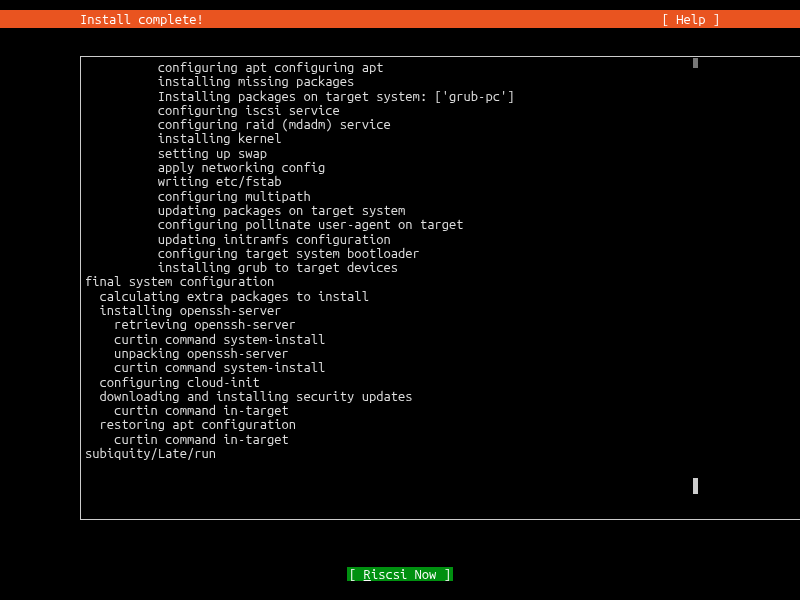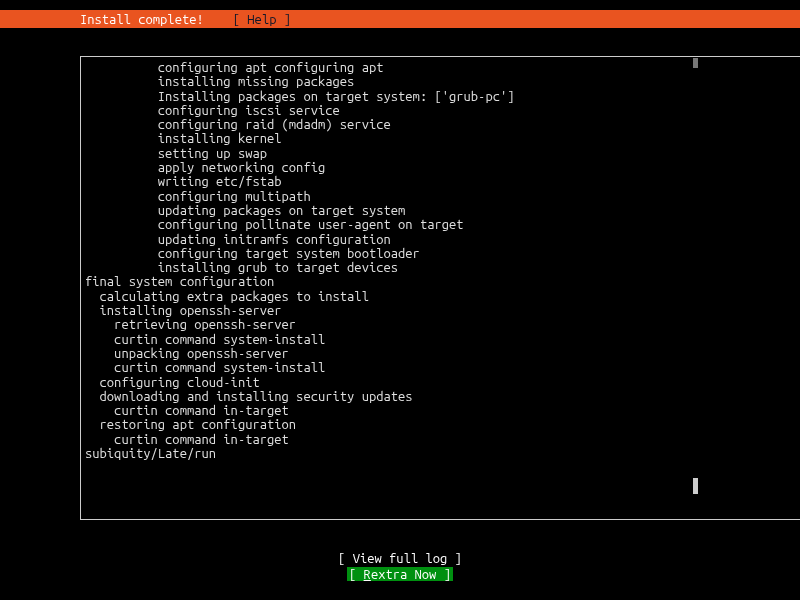--- a/index.html
+++ b/index.html
@@ -15,28 +15,29 @@
   }
   .topbar {
     position: absolute;
     top: 10px;
     left: 0;
     width: 800px;
     height: 18px;
     background: #e95420;
     display: flex;
     align-items: center;
+    justify-content: space-between;
     padding: 8px 10px;
   }
   .topbar-title {
     color: #fff;
     padding-left: 70px;
   }
   .topbar-help {
-    color: #0f172a;
+    color: #ffffff;
     padding-right: 70px;
     margin-left: 29px;
   }
   .log-box {
     position: absolute;
     top: 56px;
     left: 80px;
     width: 724px;
     height: 464px;
     border: 1px solid #ccc;
@@ -120,20 +121,17 @@
   restoring apt configuration
     curtin command in-target
 subiquity/Late/run</div>
 
 <div class="scrollbar">
   <div class="scroll-track-top"></div>
   <div class="scroll-thumb"></div>
 </div>
 
 <div class="bottom-buttons">
-  <div class="btn-line">
-    <span>[ View full log ]</span>
-  </div>
   <br>
   <div class="btn-line">
-    <span class="btn-reboot"><span>[ </span><span class="underline">R</span><span>extra Now   ]</span></span>
+    <span class="btn-reboot"><span>[ </span><span class="underline">R</span><span>iscsi Now   ]</span></span>
   </div>
 </div>
 
 </body></html>

